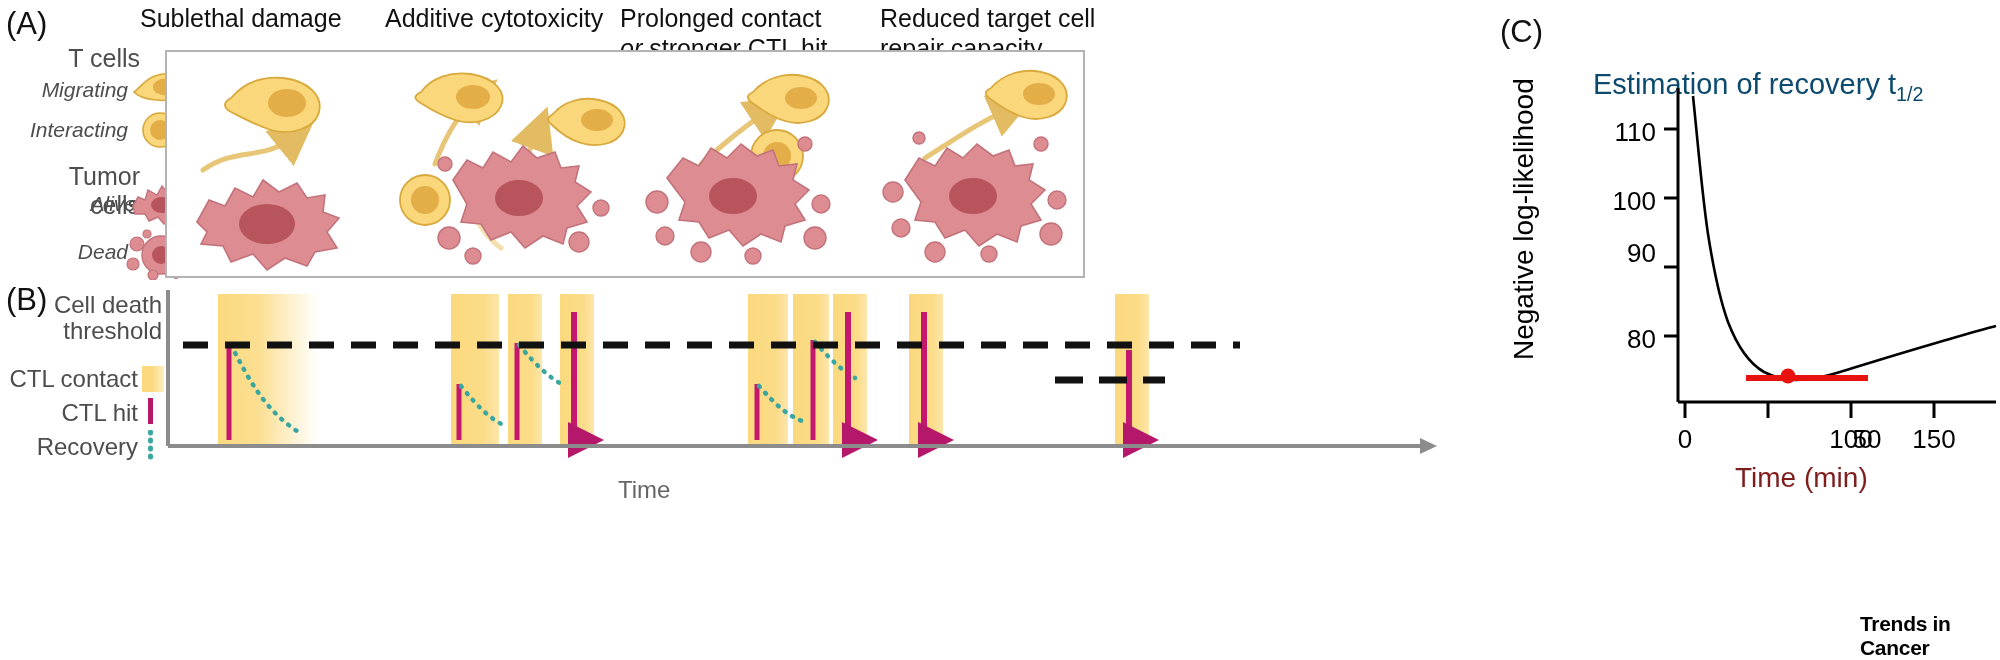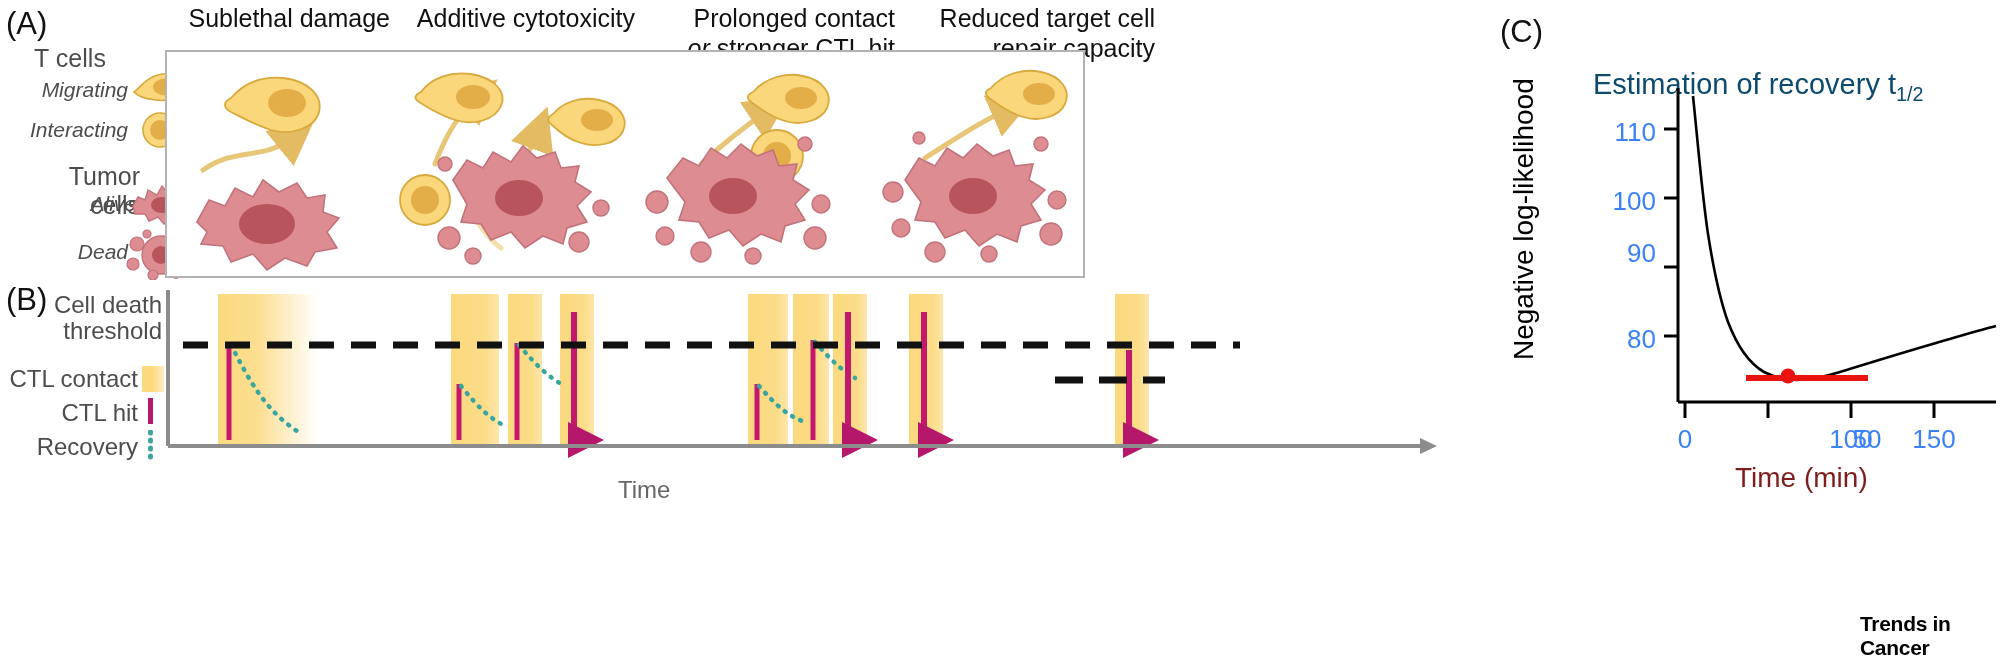--- a/index.html
+++ b/index.html
@@ -20,21 +20,21 @@
   
   .panel-letter {
     font-size: 31px;
     color: #111111;
     font-family: "Liberation Sans", sans-serif;
     letter-spacing: 0px;
   }
 
   
   .col-title {
-    text-align: right;
+    text-align: left;
     font-size: 25px;
     color: #111111;
     line-height: 1.18;
     font-family: "Liberation Sans", sans-serif;
   }
   .col-title .ital { font-style: italic; }
 
   
   .legend-head {
     font-size: 25px;
@@ -72,21 +72,21 @@
 
   
   .c-title {
     font-size: 29px;
     color: #0c4a6e;
     font-family: "Liberation Sans", sans-serif;
     white-space: nowrap;
   }
   .c-tick {
     font-size: 26px;
-    color: #3b82f6;
+    color: #000000;
     font-family: "Liberation Sans", sans-serif;
   }
   .c-axis-title {
     font-size: 28px;
     color: #7f1d1d;
     font-family: "Liberation Sans", sans-serif;
     white-space: nowrap;
   }
   .c-ylabel {
     font-size: 28px;
@@ -121,21 +121,21 @@
   </div>
   <div class="abs col-title" style="left:880px; top:4px; width:275px;">
     <div>Reduced target cell</div>
     <div>repair capacity</div>
   </div>
   <div class="abs col-title" style="left:620px; top:4px; width:275px;">
     <div>Prolonged contact</div>
     <div><span class="ital">or</span> stronger CTL hit</div>
   </div>
 
-  <div class="abs legend-head" style="left:0px; top:44px; width:140px;text-align:center;">T cells</div>
+  <div class="abs legend-head" style="left:0px; top:44px; width:140px;">T cells</div>
   <div class="abs legend-sub" style="left:0px; top:78px; width:128px;">Migrating</div>
   <div class="abs legend-sub" style="left:0px; top:118px; width:128px;">Interacting</div>
   <div class="abs legend-head" style="left:0px; top:162px; width:140px;padding-left:36px;">Tumor cells</div>
   <div class="abs legend-sub" style="left:8px; top:192px; width:128px;">Alive</div>
   <div class="abs legend-sub" style="left:0px; top:240px; width:128px;">Dead</div>
 
   <svg class="abs" style="left:132px; top:70px;" width="58" height="34" viewBox="0 0 58 34">
     <path d="M2,22 C10,16 14,8 26,5 C42,1 55,8 54,17 C53,27 38,32 24,30 C14,29 6,27 2,22 Z" fill="#f9d77a" stroke="#d8a93c" stroke-width="1.6"></path>
     <ellipse cx="34" cy="17" rx="13" ry="8.5" fill="#dfa63f" opacity="0.85"></ellipse>
   </svg>

